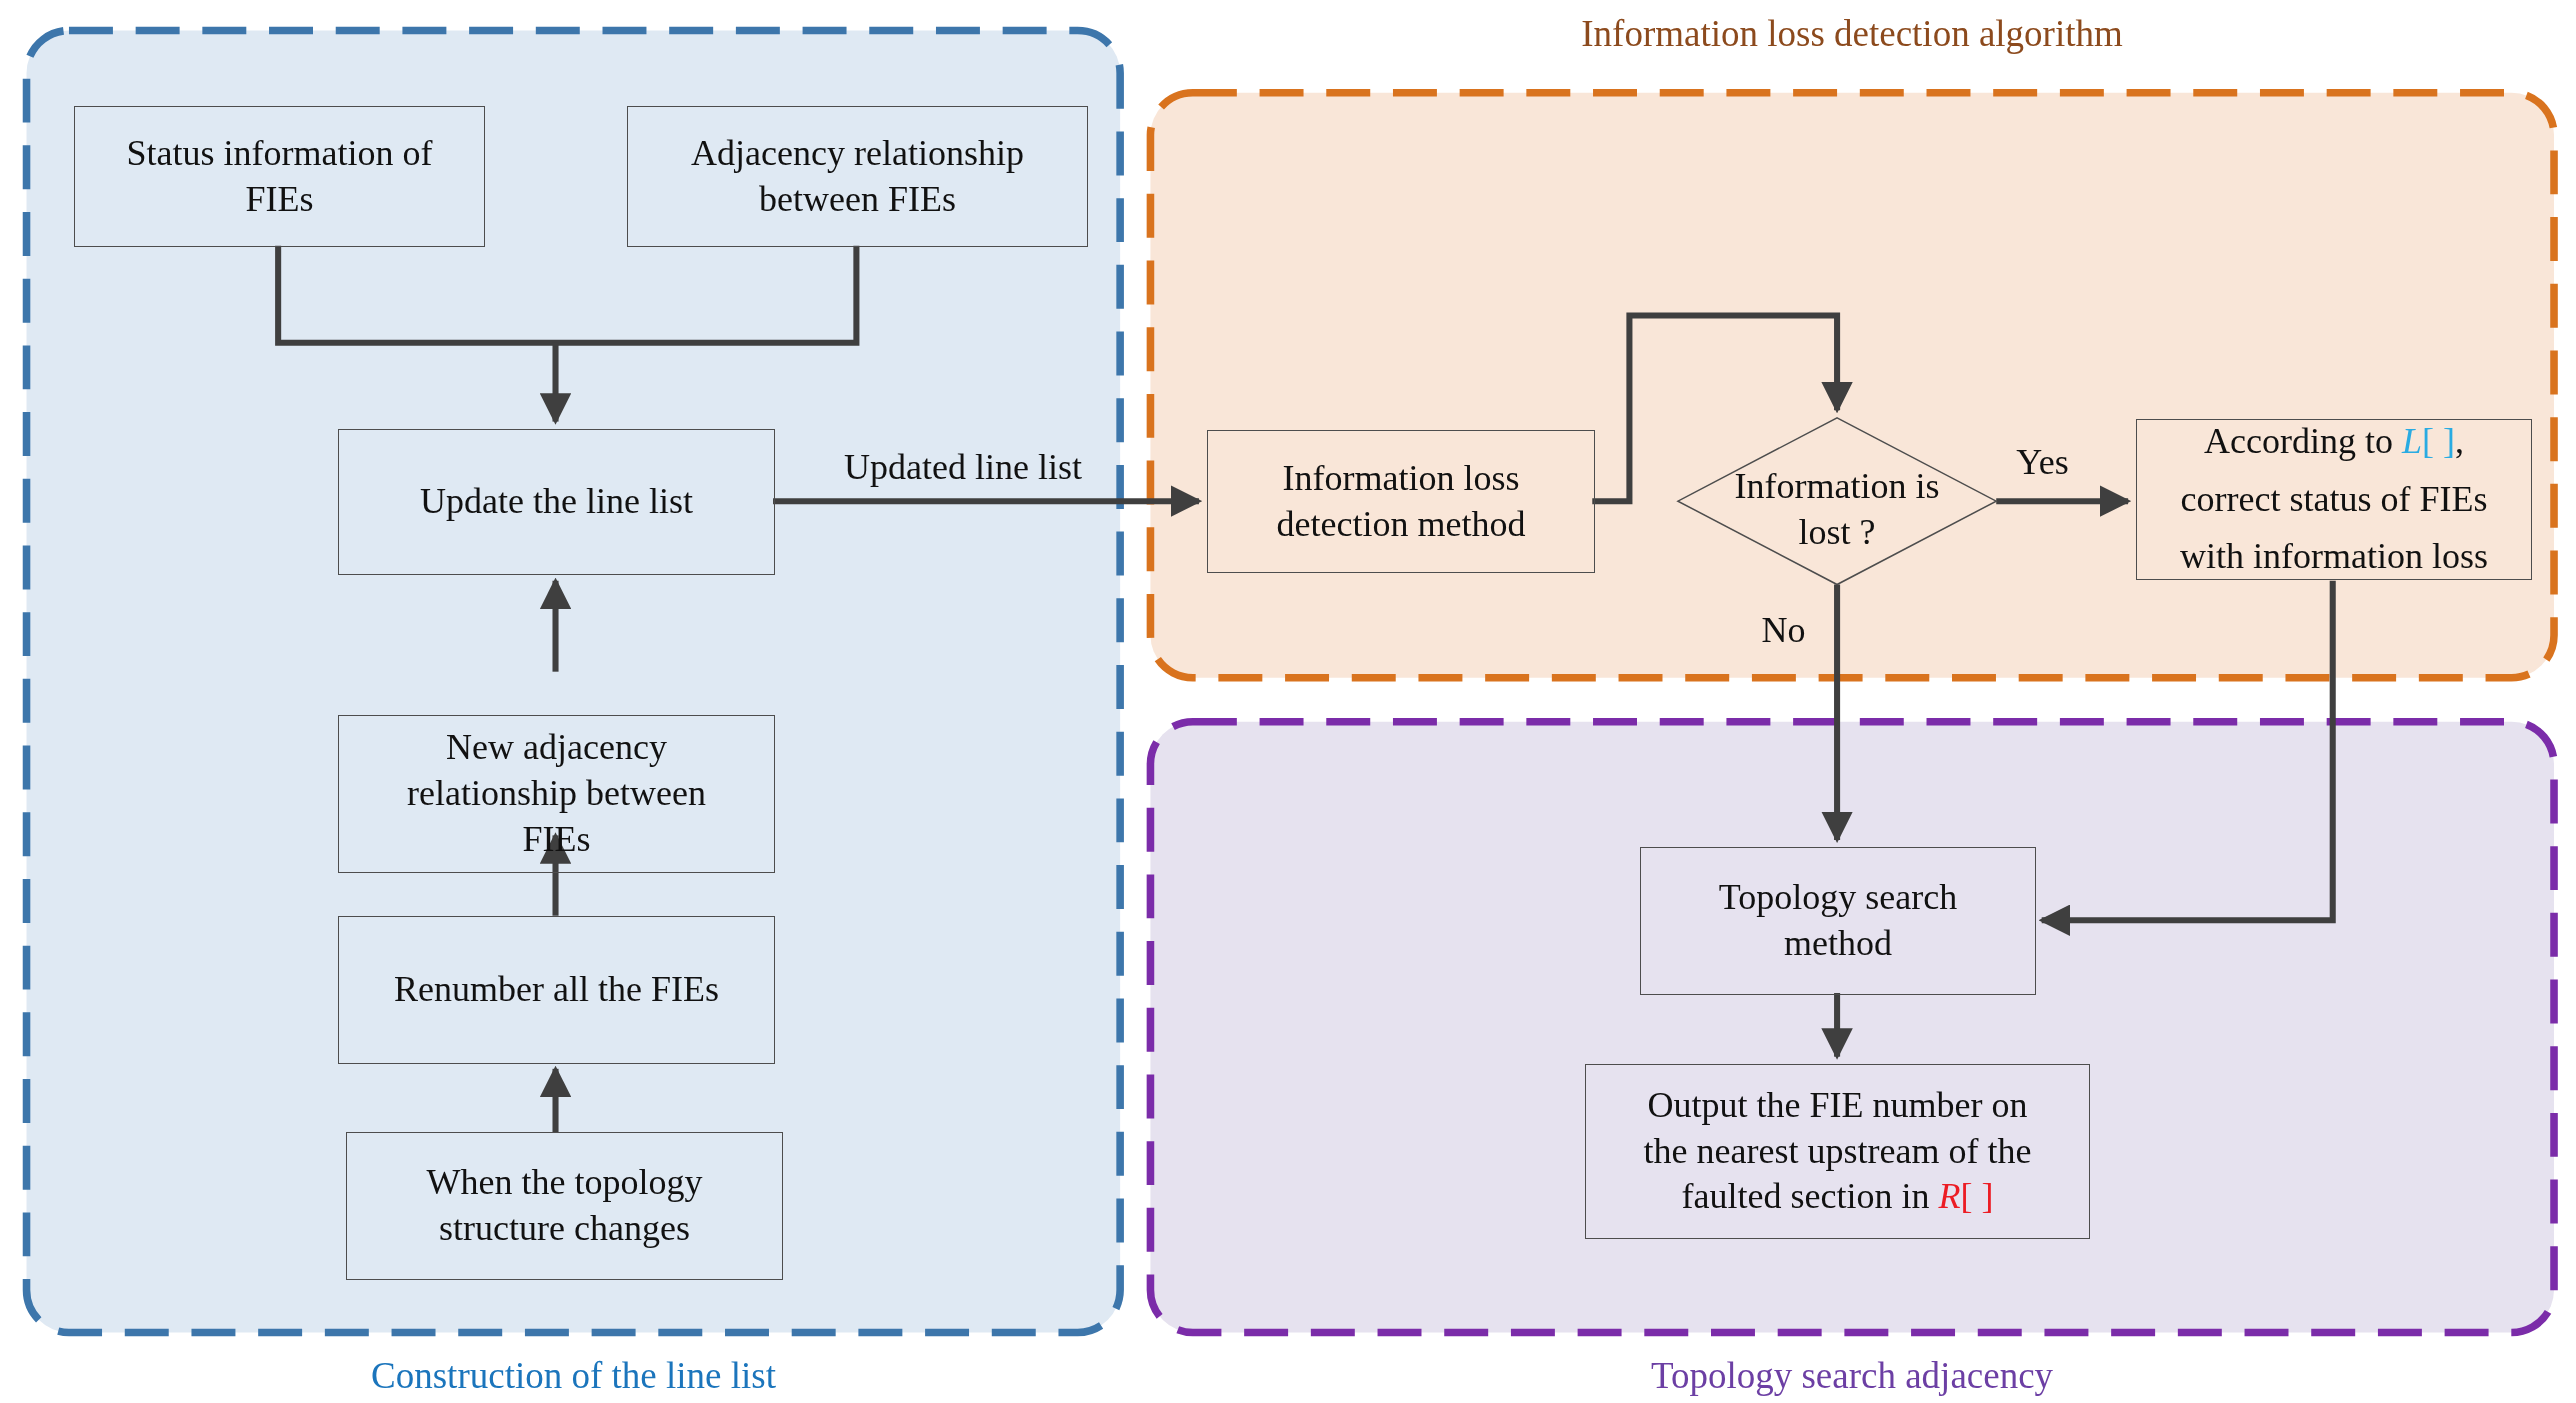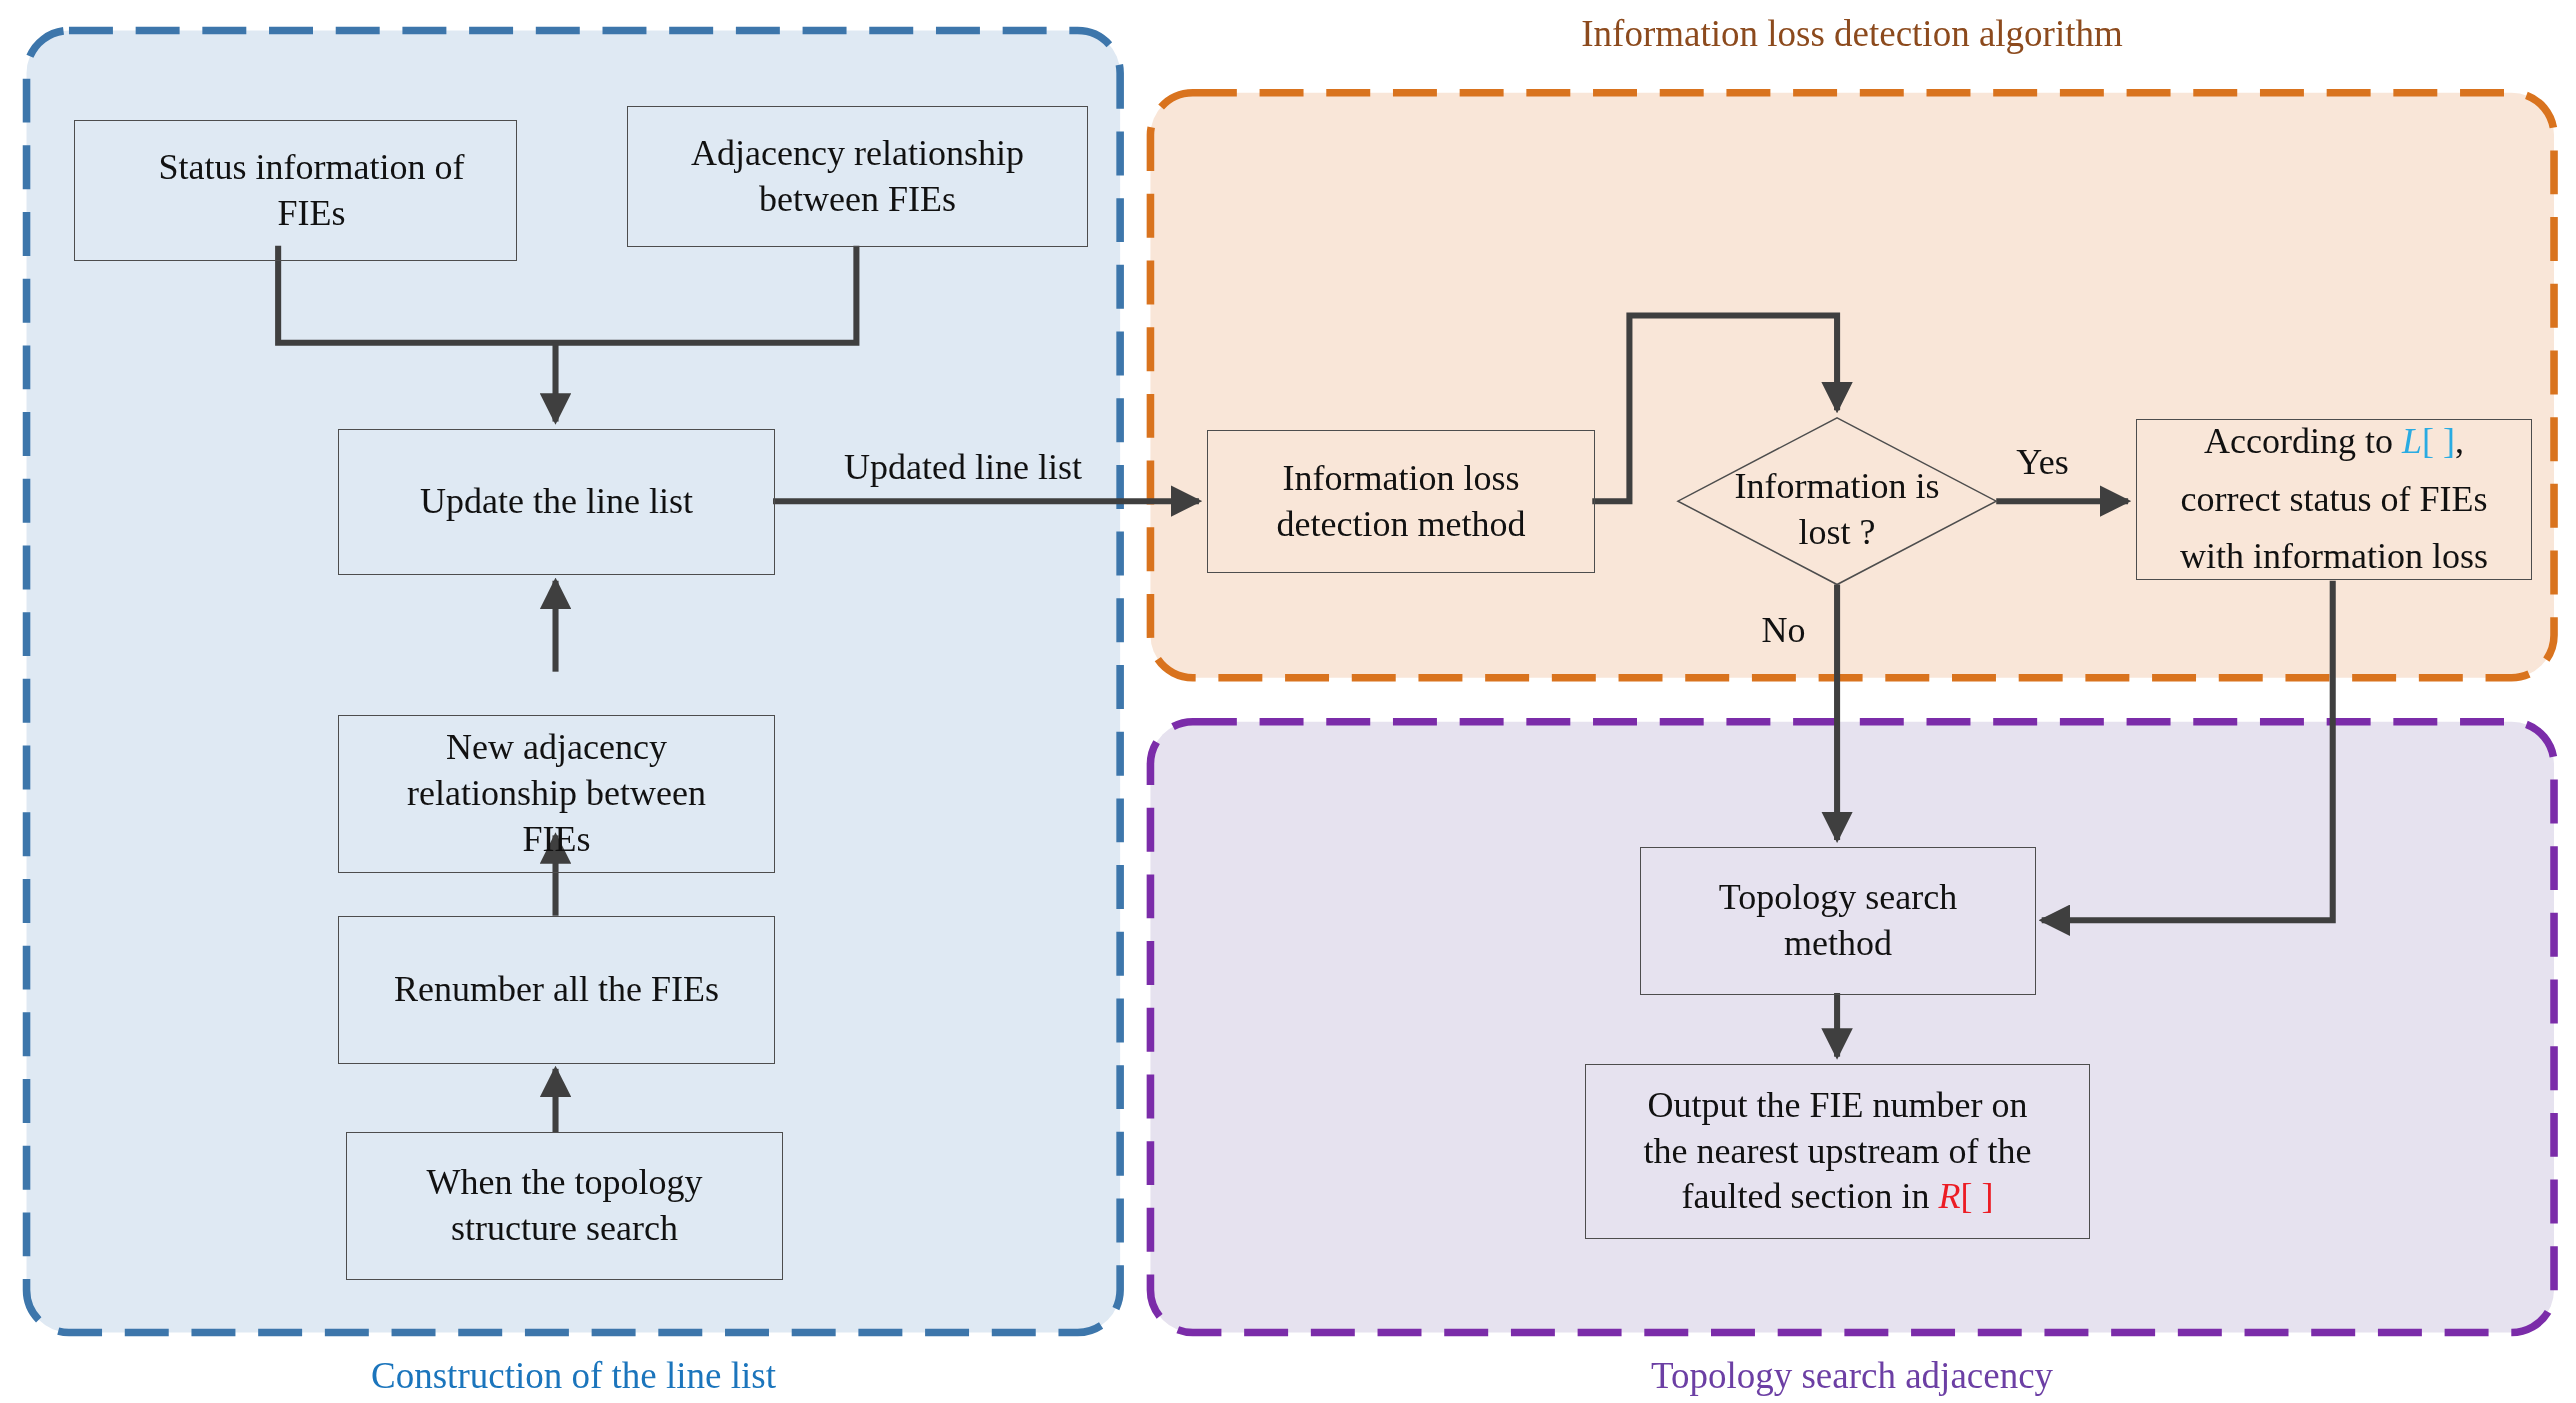--- a/index.html
+++ b/index.html
@@ -59,42 +59,42 @@
       <path d="M2424,1310 L2424,1394" marker-end="url(#ah)"></path>
     </g>
 
     <polygon points="2424,551 2634,661 2424,771 2214,661" stroke="#4d4d4d" stroke-width="2" fill="#F9E6D8"></polygon>
   </svg>
 
   <div class="section-title title-detection" style="left:1150px; top:12px; width:1404px;">Information loss detection algorithm</div>
   <div class="section-title label-construction" style="left:26.5px; top:1354px; width:1094px;">Construction of the line list</div>
   <div class="section-title label-topology" style="left:1150px; top:1354px; width:1404px;">Topology search adjacency</div>
 
-  <div class="node" style="left:74px; top:120px; width:409px; height:139px;padding-left:32px;">
+  <div class="node" style="left:74px; top:106px; width:409px; height:139px;">
     <div class="ln">Status information of</div>
     <div class="ln">FIEs</div>
   </div>
   <div class="node" style="left:627px; top:106px; width:459px; height:139px;">
     <div class="ln">Adjacency relationship</div>
     <div class="ln">between FIEs</div>
   </div>
   <div class="node" style="left:338px; top:429px; width:435px; height:144px;">
     <div class="ln">Update the line list</div>
   </div>
   <div class="node" style="left:338px; top:671px; width:435px; height:156px;margin-top:44px;">
     <div class="ln">New adjacency</div>
     <div class="ln">relationship between</div>
     <div class="ln">FIEs</div>
   </div>
   <div class="node" style="left:338px; top:916px; width:435px; height:146px;">
     <div class="ln">Renumber all the FIEs</div>
   </div>
   <div class="node" style="left:346px; top:1132px; width:435px; height:146px;align-items:center;">
     <div class="ln">When the topology</div>
-    <div class="ln">structure search</div>
+    <div class="ln">structure changes</div>
   </div>
 
   <div class="node" style="left:1207px; top:430px; width:386px; height:141px;">
     <div class="ln">Information loss</div>
     <div class="ln">detection method</div>
   </div>
   <div class="diamond-text" style="left:1708px; top:452px; width:258px; height:97px;">
     <div class="ln">Information is</div>
     <div class="ln">lost ?</div>
   </div>

